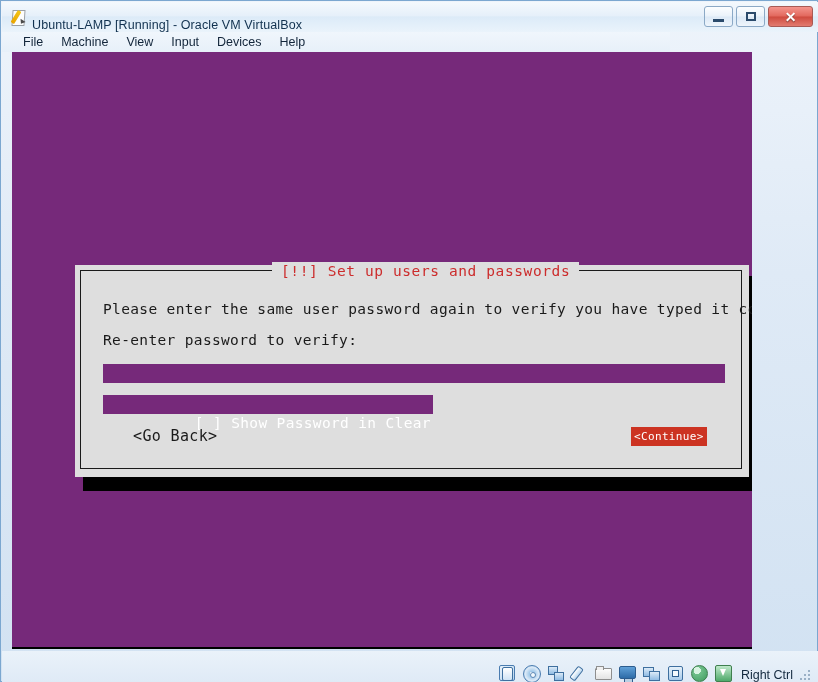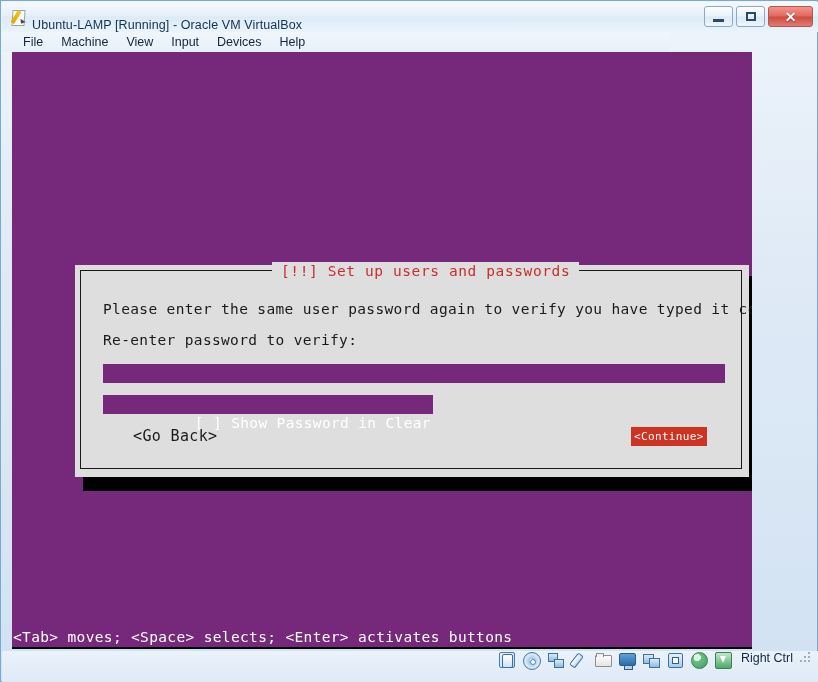--- a/index.html
+++ b/index.html
@@ -291,21 +291,21 @@
 
   
   #statusbar {
     position: absolute;
     left: 1px;
     top: 650px;
     width: 816px;
     height: 31px;
     background: linear-gradient(to bottom, #eaf2fa 0%, #dfeaf6 100%);
     display: flex;
-    align-items: flex-start;
+    align-items: flex-end;
     justify-content: flex-end;
     padding-right: 6px;
     box-sizing: border-box;
   }
   .sb-icon {
     width: 18px;
     height: 18px;
     margin: 0 3px;
     position: relative;
     flex: 0 0 auto;
@@ -512,21 +512,20 @@
           <span>[ ]</span><span> </span><span>Show Password in Clear</span>
         </div>
 
         <div id="btn-go-back">&lt;Go Back&gt;</div>
 
         <div id="btn-continue">&lt;Continue&gt;</div>
 
       </div>
     </div>
 
-    <div id="vm-hint">&lt;Tab&gt; moves; &lt;Space&gt; selects; &lt;Enter&gt; activates buttons</div>
     <div id="vm-blackbar"></div>
 
   </div>
 
   <div id="statusbar">
 
     <span class="sb-icon">
       <span class="ico-box"></span>
         <span class="ico-hd-slash"></span>
     </span>

